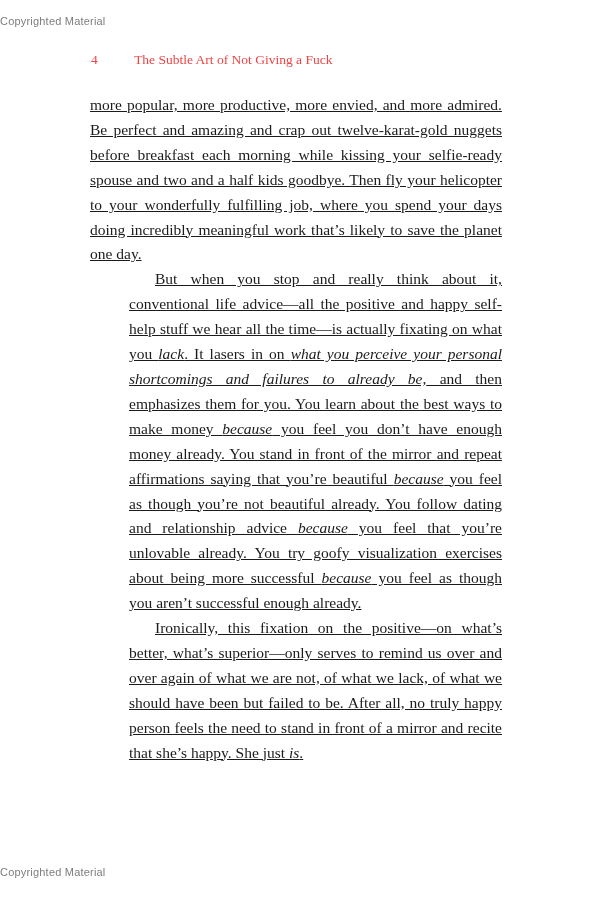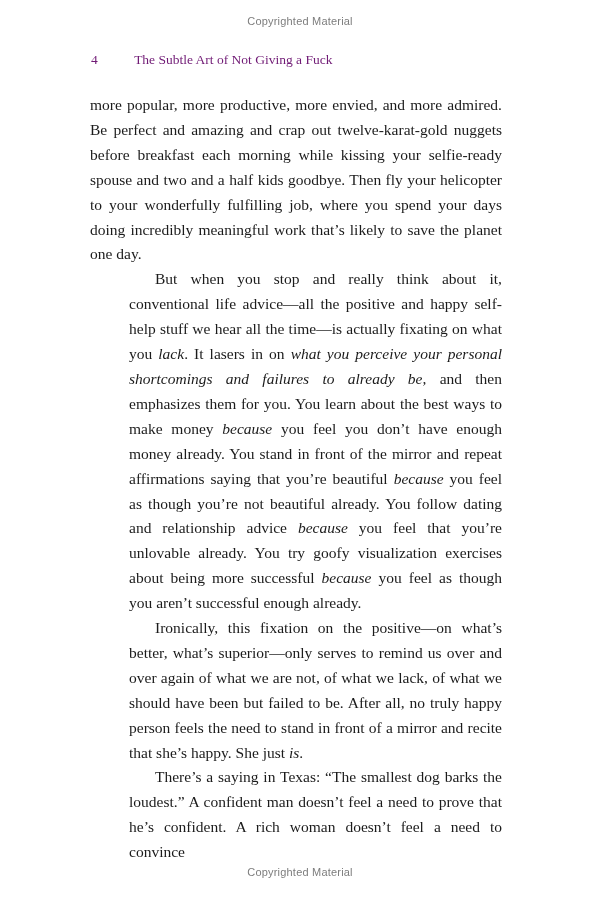--- a/index.html
+++ b/index.html
@@ -12,36 +12,35 @@
     background: #ffffff;
     position: relative;
     overflow: hidden;
     font-family: "Liberation Serif", serif;
     color: #1b1b1b;
   }
   .copyright {
     position: absolute;
     left: 0;
     width: 100%;
-    text-align: center;
     font-family: "Liberation Sans", sans-serif;
     font-size: 11px;
     color: #7d7d7d;
     letter-spacing: 0.2px;
   }
   .copyright.top { top: 15px; }
   .copyright.bottom { top: 866px; }
 
   .running-header {
     position: absolute;
     top: 52px;
     left: 91px;
     right: 91px;
     font-size: 13.5px;
-    color: #701a75;
+    color: #ef4444;
     white-space: nowrap;
   }
   .running-header .page-number {
     display: inline-block;
   }
   .running-header .running-title {
     display: inline-block;
     margin-left: 33px;
   }
 
@@ -52,20 +51,21 @@
     width: 412px;
     font-size: 15.5px;
     line-height: 24.9px;
     text-align: justify;
     hyphens: auto;
     -webkit-hyphens: auto;
   }
   .para {
     margin: 0;
     padding: 0;
+    text-decoration: underline;
   }
   .para.indent {
     text-indent: 26px;
     margin-left: 39px;
   }
   .it {
     font-style: italic;
   }
 </style>
 </head>
@@ -75,16 +75,15 @@
 
 <div class="running-header">
   <span class="page-number">4</span>
   <span class="running-title">The Subtle Art of Not Giving a Fuck</span>
 </div>
 
 <div class="body-text">
     <p class="para"><span>more popular, more productive, more envied, and more admired. Be perfect and amazing and crap out twelve-karat-gold nuggets before breakfast each morning while kissing your selfie-ready spouse and two and a half kids goodbye. Then fly your helicopter to your wonderfully fulfilling job, where you spend your days doing incredibly meaningful work that’s likely to save the planet one day.</span></p>
     <p class="para indent"><span>But when you stop and really think about it, conventional life advice—all the positive and happy self-help stuff we hear all the time—is actually fixating on what you </span><span class="it">lack</span><span>. It lasers in on </span><span class="it">what you perceive your personal shortcomings and failures to already be,</span><span> and then emphasizes them for you. You learn about the best ways to make money </span><span class="it">because</span><span> you feel you don’t have enough money already. You stand in front of the mirror and repeat affirmations saying that you’re beautiful </span><span class="it">because</span><span> you feel as though you’re not beautiful already. You follow dating and relationship advice </span><span class="it">because</span><span> you feel that you’re unlovable already. You try goofy visualization exercises about being more successful </span><span class="it">because</span><span> you feel as though you aren’t successful enough already.</span></p>
     <p class="para indent"><span>Ironically, this fixation on the positive—on what’s better, what’s superior—only serves to remind us over and over again of what we are not, of what we lack, of what we should have been but failed to be. After all, no truly happy person feels the need to stand in front of a mirror and recite that she’s happy. She just </span><span class="it">is</span><span>.</span></p>
-    <p class="para indent"><span>There’s a saying in Texas: “The smallest dog barks the loudest.” A confident man doesn’t feel a need to prove that he’s confident. A rich woman doesn’t feel a need to convince</span></p>
   </div>
 
 <div class="copyright bottom">Copyrighted Material</div>
 
 </body></html>

